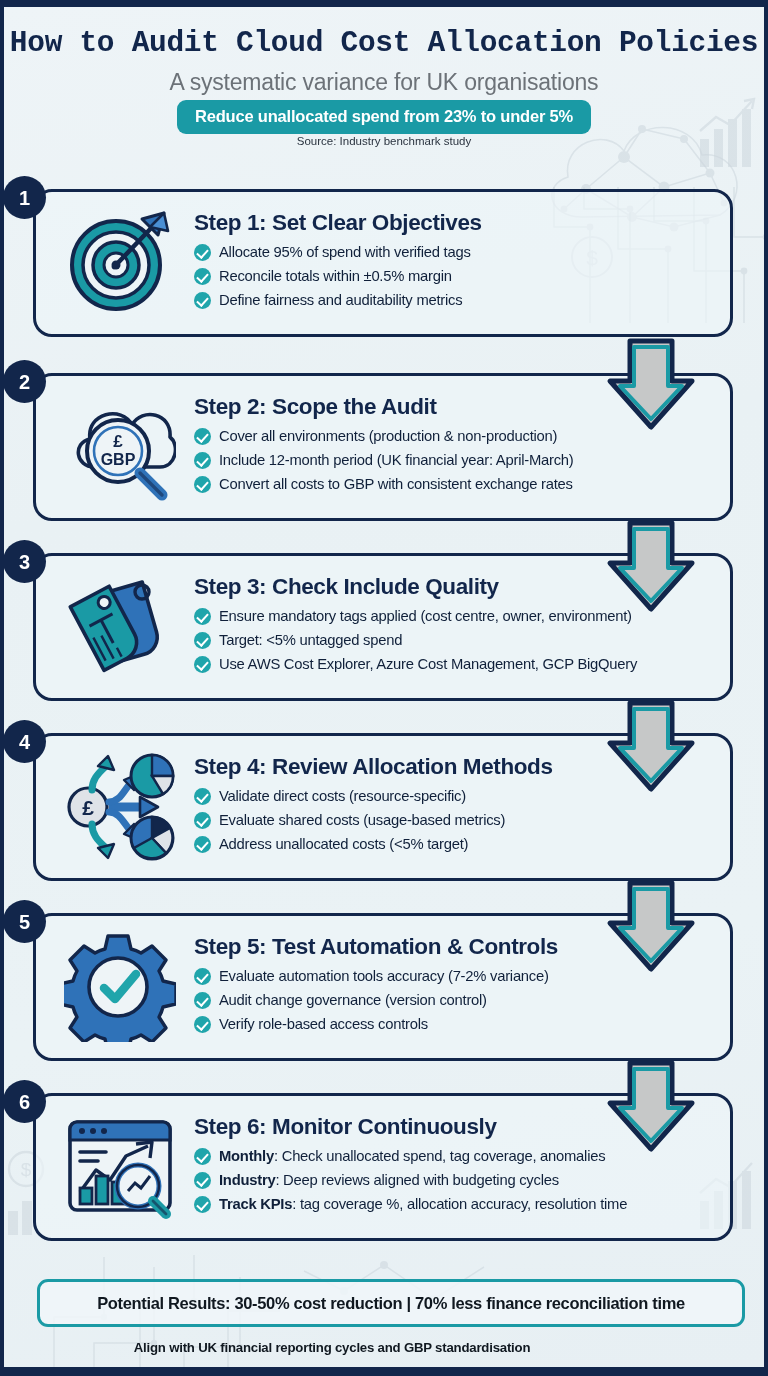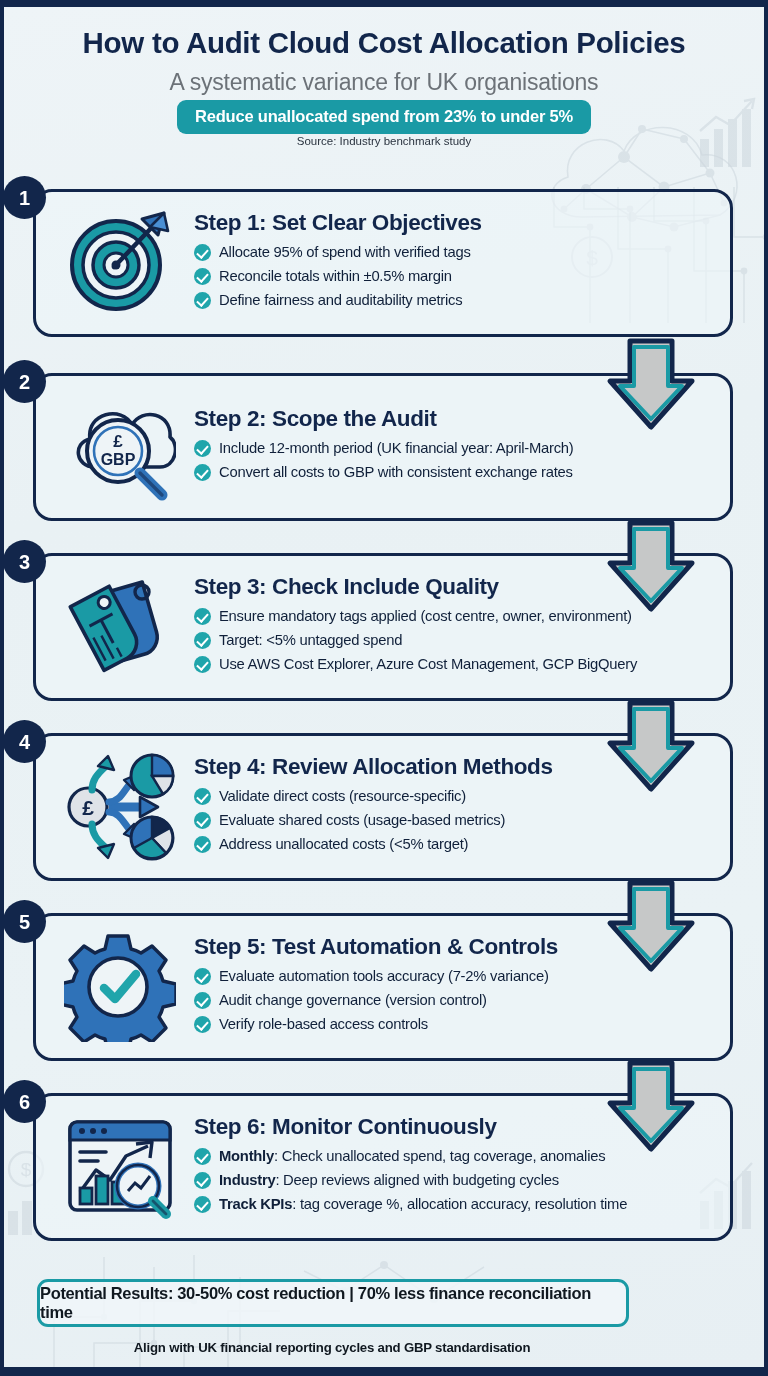--- a/index.html
+++ b/index.html
@@ -19,21 +19,21 @@
     overflow:hidden;
   }
   
   .wm{position:absolute;opacity:.55;pointer-events:none;}
   .wm svg{display:block;}
 
   
   .header{position:absolute;left:0;top:0;width:760px;text-align:center;z-index:5;}
   .title{
     font-size:29.5px;font-weight:bold;color:#12264b;letter-spacing:-0.3px;
-    margin-top:21px;line-height:1.05;
+    margin-top:21px;line-height:1.05;font-family:Liberation Mono, monospace;
   }
   .subtitle{
     font-size:23px;color:#6c7278;margin-top:10px;font-weight:normal;letter-spacing:-0.2px;
   }
   .pill-wrap{margin-top:4px;}
   .pill{
     display:inline-block;background:#1a9aa5;color:#ffffff;
     font-size:16.5px;font-weight:bold;letter-spacing:-0.2px;
     padding:7px 18px 8px;border-radius:9px;
   }
@@ -77,21 +77,21 @@
     border:solid #ffffff;border-width:0 2.1px 2.1px 0;transform:rotate(42deg);
   }
   .b{font-weight:bold;}
 
   
   .arrow{position:absolute;left:598px;width:98px;height:96px;z-index:6;}
   .arrow svg{display:block;}
 
   
   .result-bar{
-    position:absolute;left:33px;top:1272px;width:592px;height:48px;
+    position:absolute;left:33px;top:1272px;width:708px;height:48px;
     border:3px solid #1a9aa5;border-radius:11px;background:rgba(240,246,249,0.85);
     display:flex;align-items:center;justify-content:center;z-index:5;
   }
   .result-bar span{
     font-size:16.5px;font-weight:bold;color:#101820;letter-spacing:-0.35px;
   }
   .footnote{
     position:absolute;left:0;top:1333px;width:656px;text-align:center;z-index:5;
     font-size:13.2px;font-weight:bold;color:#101820;letter-spacing:-0.2px;
   }
@@ -264,20 +264,24 @@
           <circle cx="54" cy="58" r="24" fill="none" stroke="#2f72b8" stroke-width="2.6"></circle>
           <text x="54" y="54" font-size="17" font-weight="bold" fill="#12264b" text-anchor="middle" font-family="Liberation Sans, sans-serif">£</text>
           <text x="54" y="72" font-size="16" font-weight="bold" fill="#12264b" text-anchor="middle" font-family="Liberation Sans, sans-serif">GBP</text>
           <path d="M76 80 L98 102" stroke="#2f72b8" stroke-width="11" stroke-linecap="round"></path>
           <path d="M76 80 L98 102" stroke="#12264b" stroke-width="3.4" fill="none" stroke-linecap="round" opacity="0.55"></path>
         </svg>
       </div>
       <div class="content">
         <div class="step-title">Step 2: Scope the Audit</div>
         <ul class="bullets">
+          <li>
+              <span class="chk"></span>
+              <span>Cover all environments (production &amp; non-production)</span>
+            </li>
           <li>
               <span class="chk"></span>
               <span>Include 12-month period (UK financial year: April-March)</span>
             </li>
           <li>
               <span class="chk"></span>
               <span>Convert all costs to GBP with consistent exchange rates</span>
             </li>
         </ul>
       </div>

